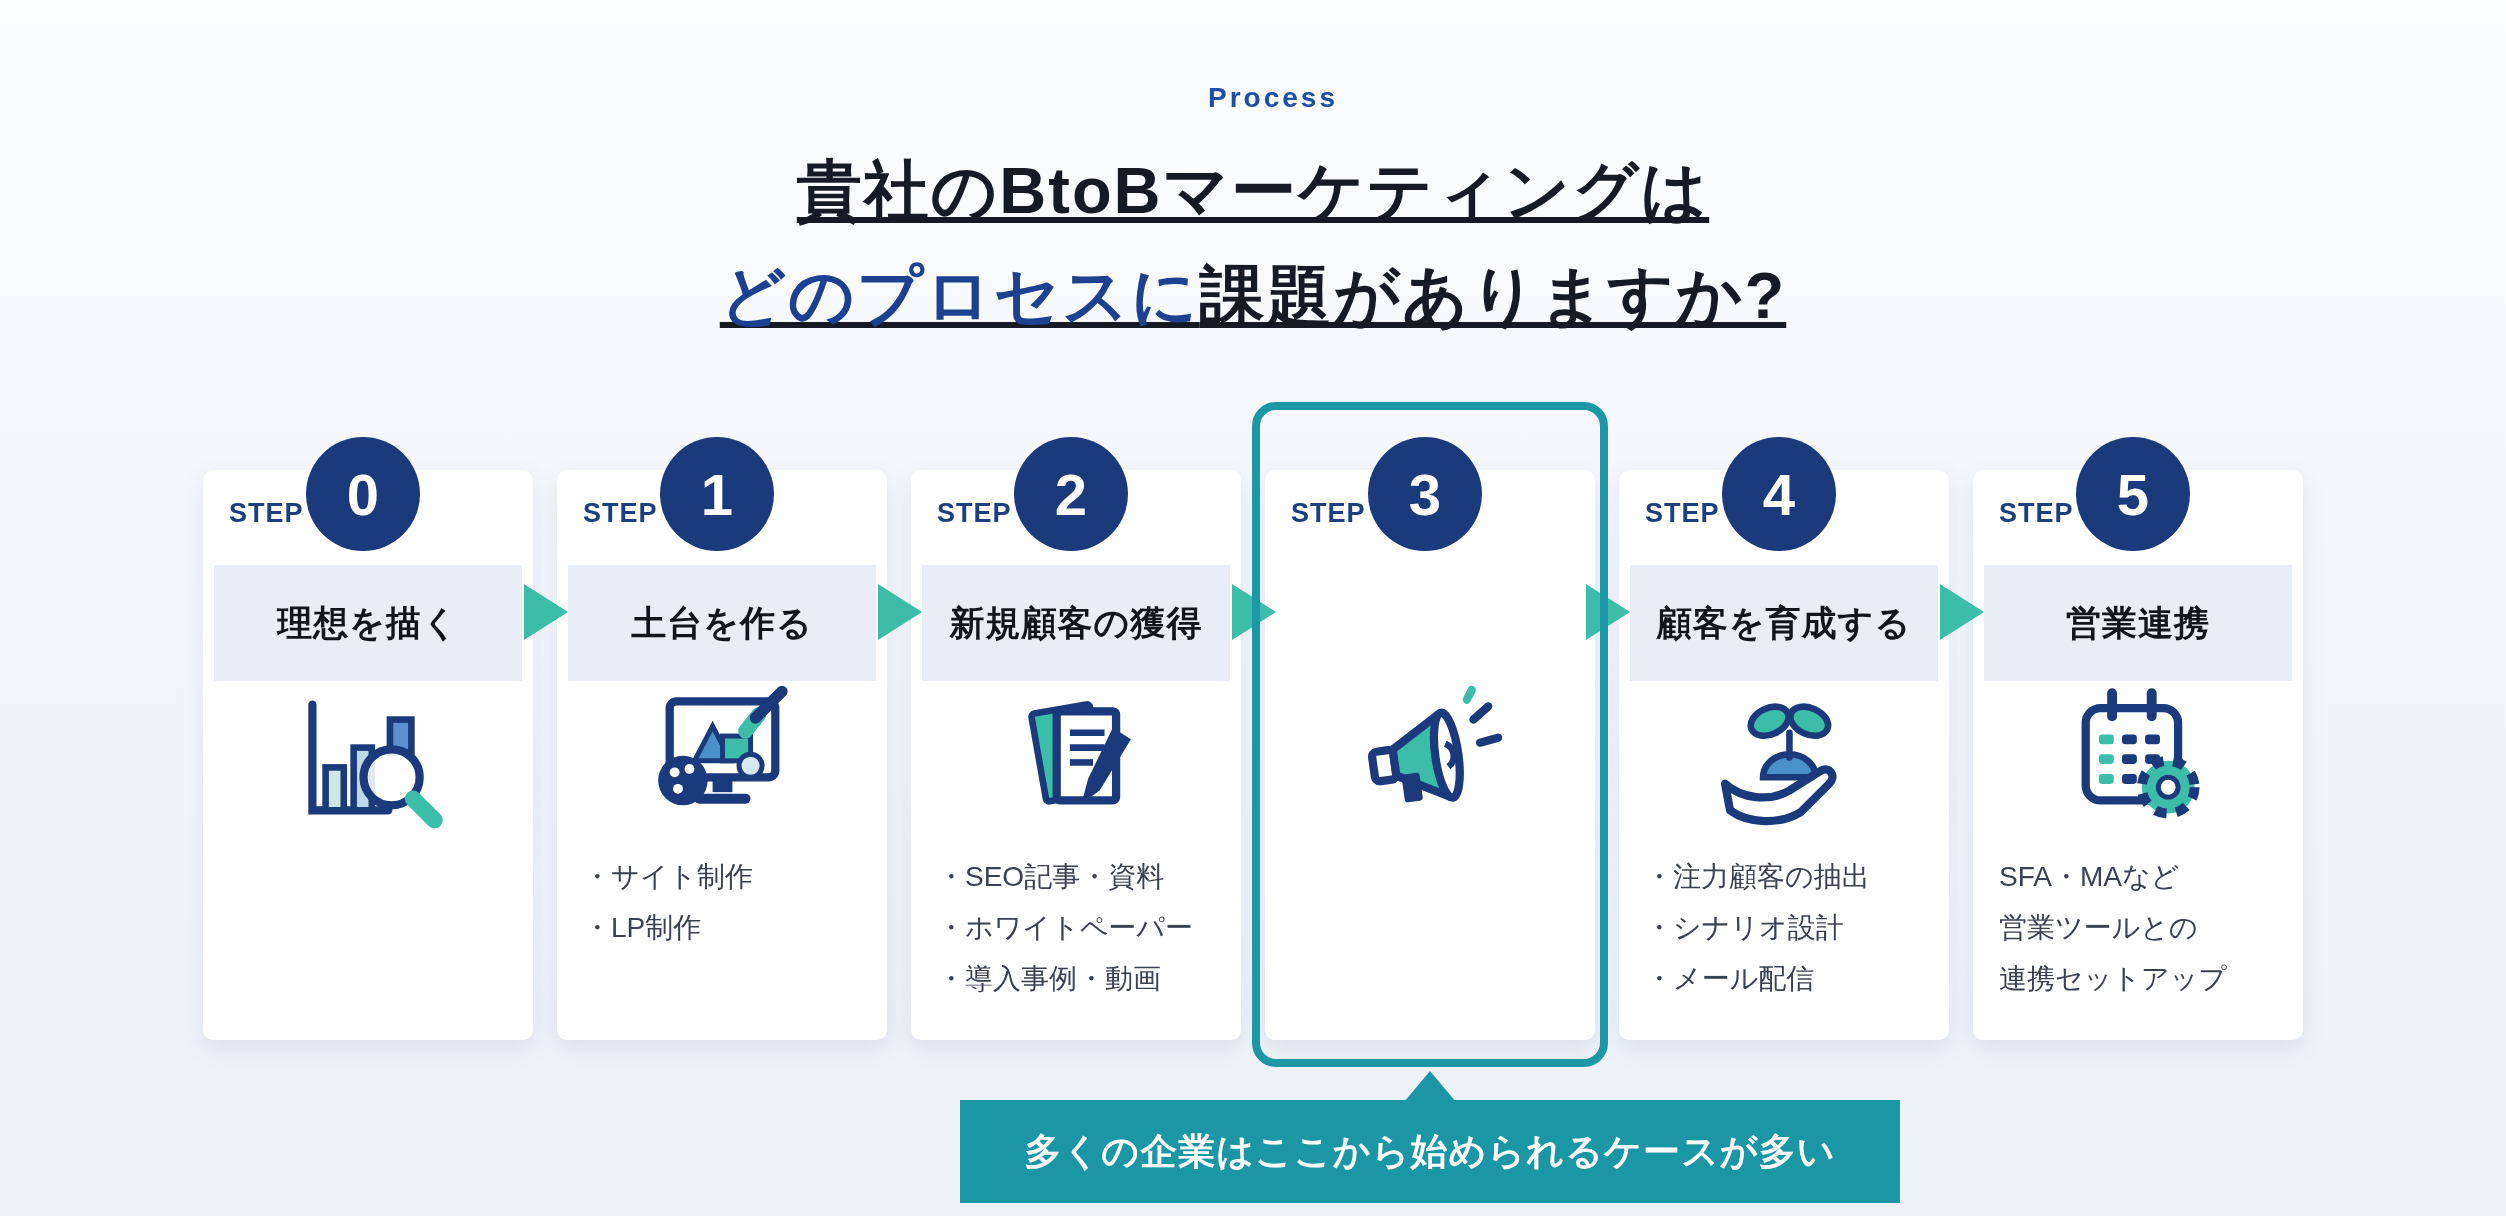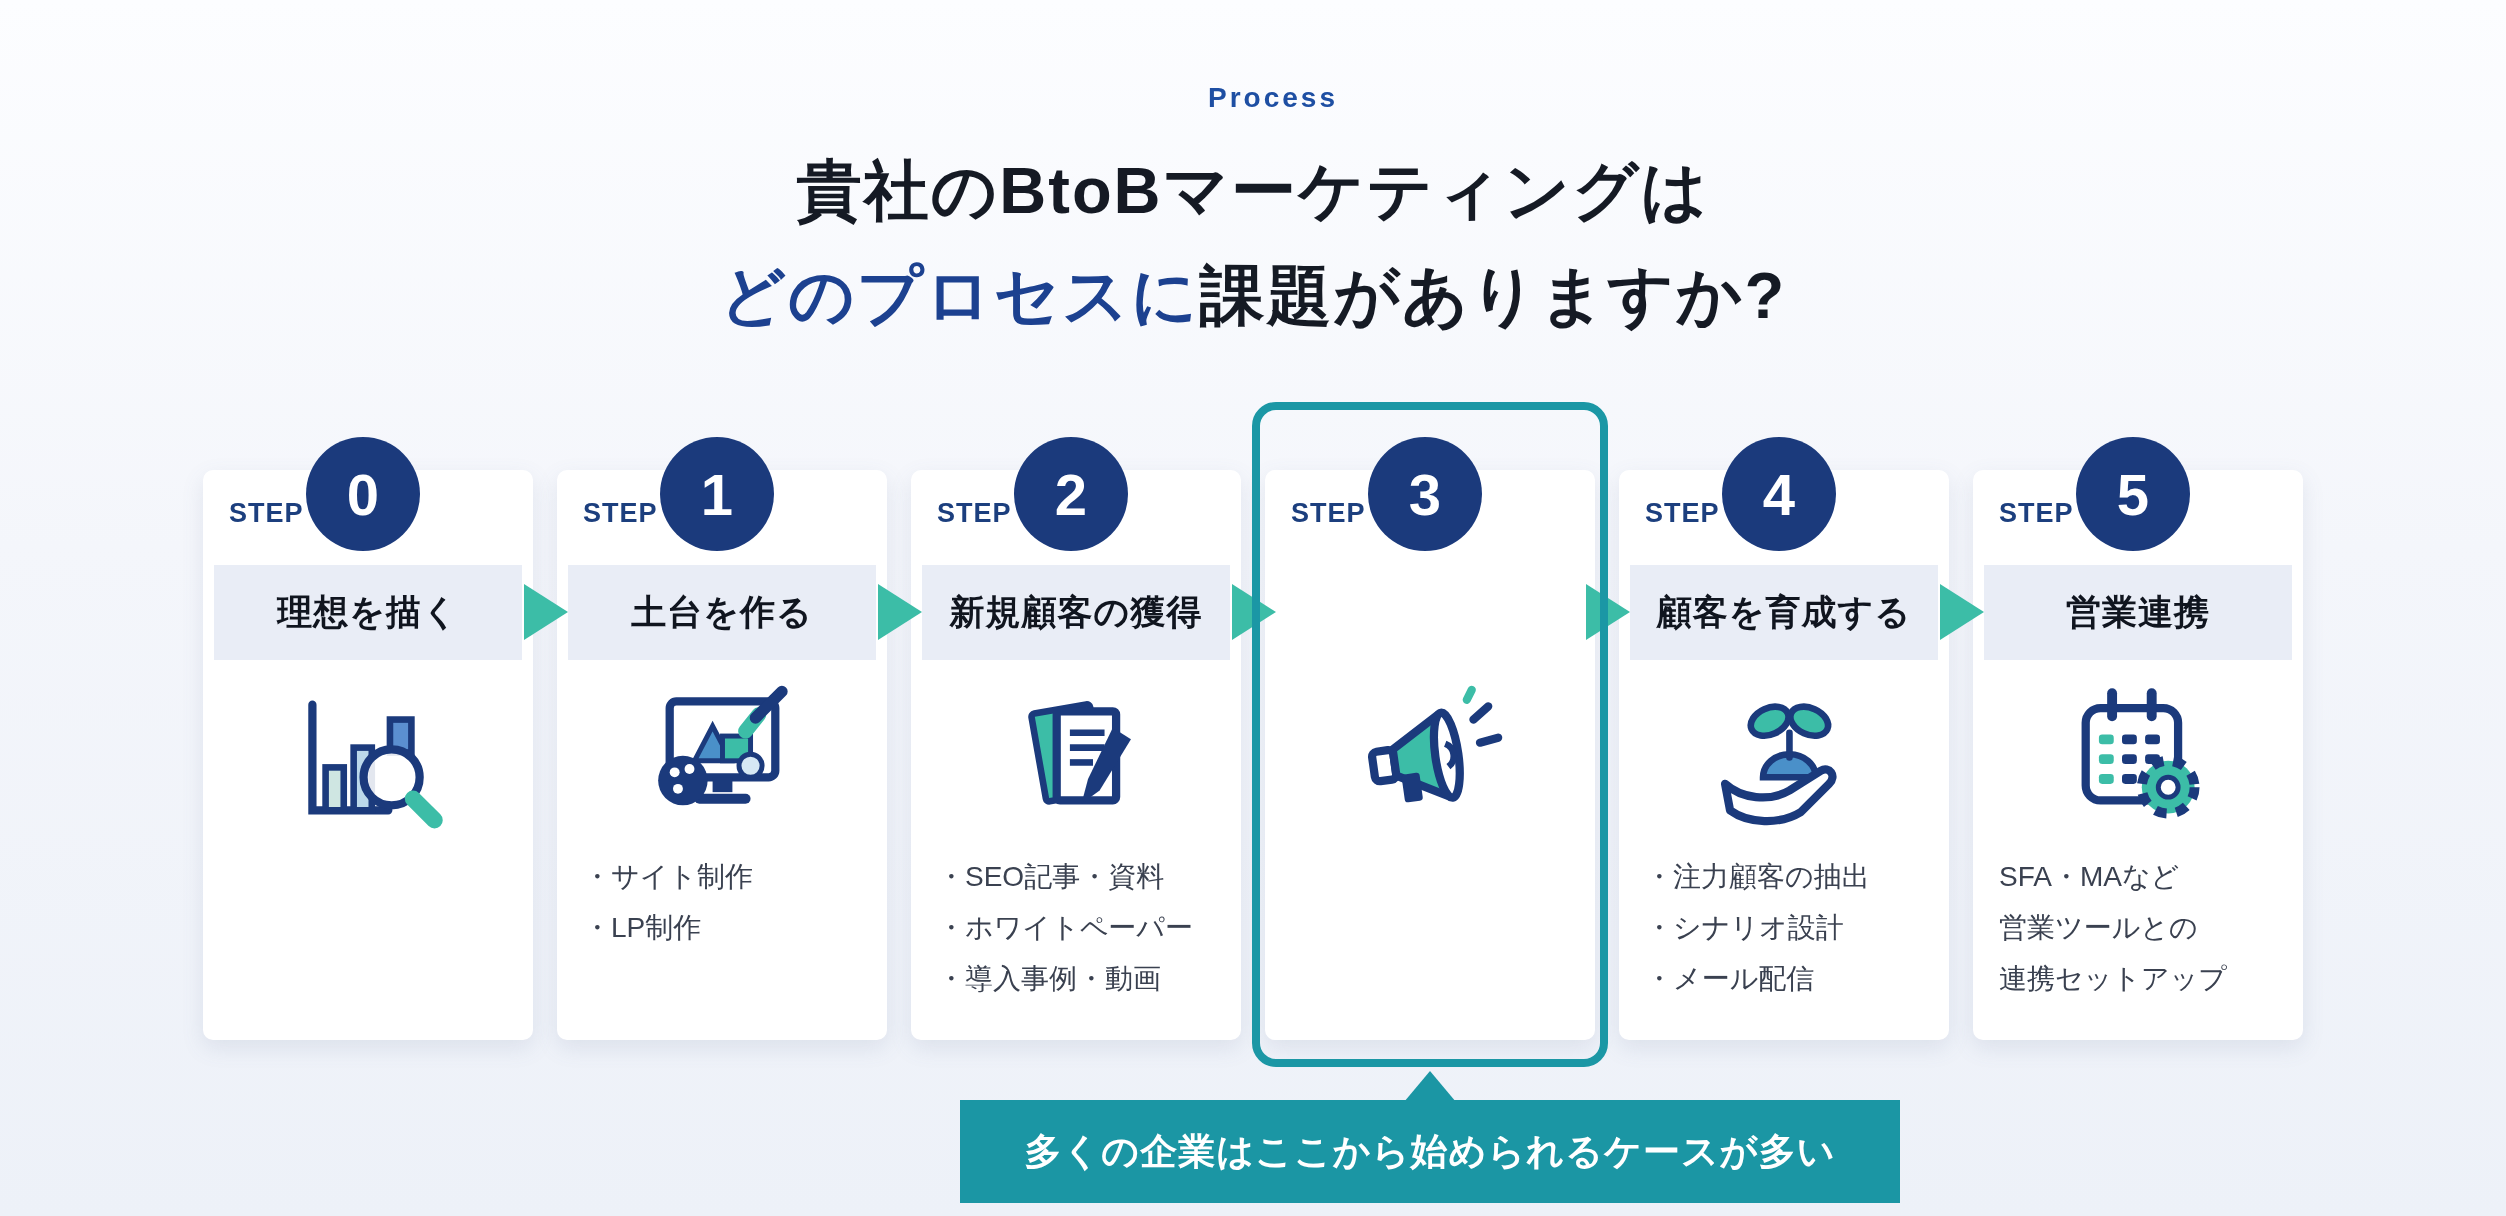--- a/index.html
+++ b/index.html
@@ -12,21 +12,21 @@
   }
   
   .eyebrow {
     position:absolute; top:82px; left:0; width:100%;
     text-align:center; font-size:28px; font-weight:800;
     letter-spacing:3px; color:#1e4fa3;padding-left:40px;
   }
   .page-title {
     position:absolute; top:138px; left:0; width:100%;
     text-align:center; font-size:65px; line-height:1.62; font-weight:800;
-    color:#151a24; letter-spacing:2px;
+    color:#151a24; letter-spacing:2px;text-decoration:underline;
   }
   .page-title .blue { color:#1c4190;text-align:center; }
   
   .steps-row {
     position:absolute; top:470px; left:50%; transform:translateX(-50%);
     display:flex; gap:24px;
   }
   .card-wrap { position:relative; width:330px; height:570px; }
   .card {
     position:absolute; inset:0;
@@ -38,21 +38,21 @@
     font-size:27px; font-weight:800; color:#1c3f7e; letter-spacing:1px;
   }
   .step-circle {
     position:absolute; top:-33px; left:103px;
     width:114px; height:114px; border-radius:50%;
     background:#1b3a7c; color:#ffffff;
     display:flex; align-items:center; justify-content:center;
     font-size:58px; font-weight:800; z-index:2;
   }
   .band {
-    position:absolute; top:95px; left:11px; right:11px; height:95px;
+    position:absolute; top:95px; left:11px; right:11px; height:116px;
     background:#e9edf6; display:flex; align-items:center; justify-content:center;
   }
   .band span {
     font-size:35px; font-weight:800; color:#10151f; letter-spacing:1px;
     white-space:nowrap;
   }
   .icon-box {
     position:absolute; top:205px; left:0; right:0; height:165px;
     display:flex; align-items:center; justify-content:center;
   }

